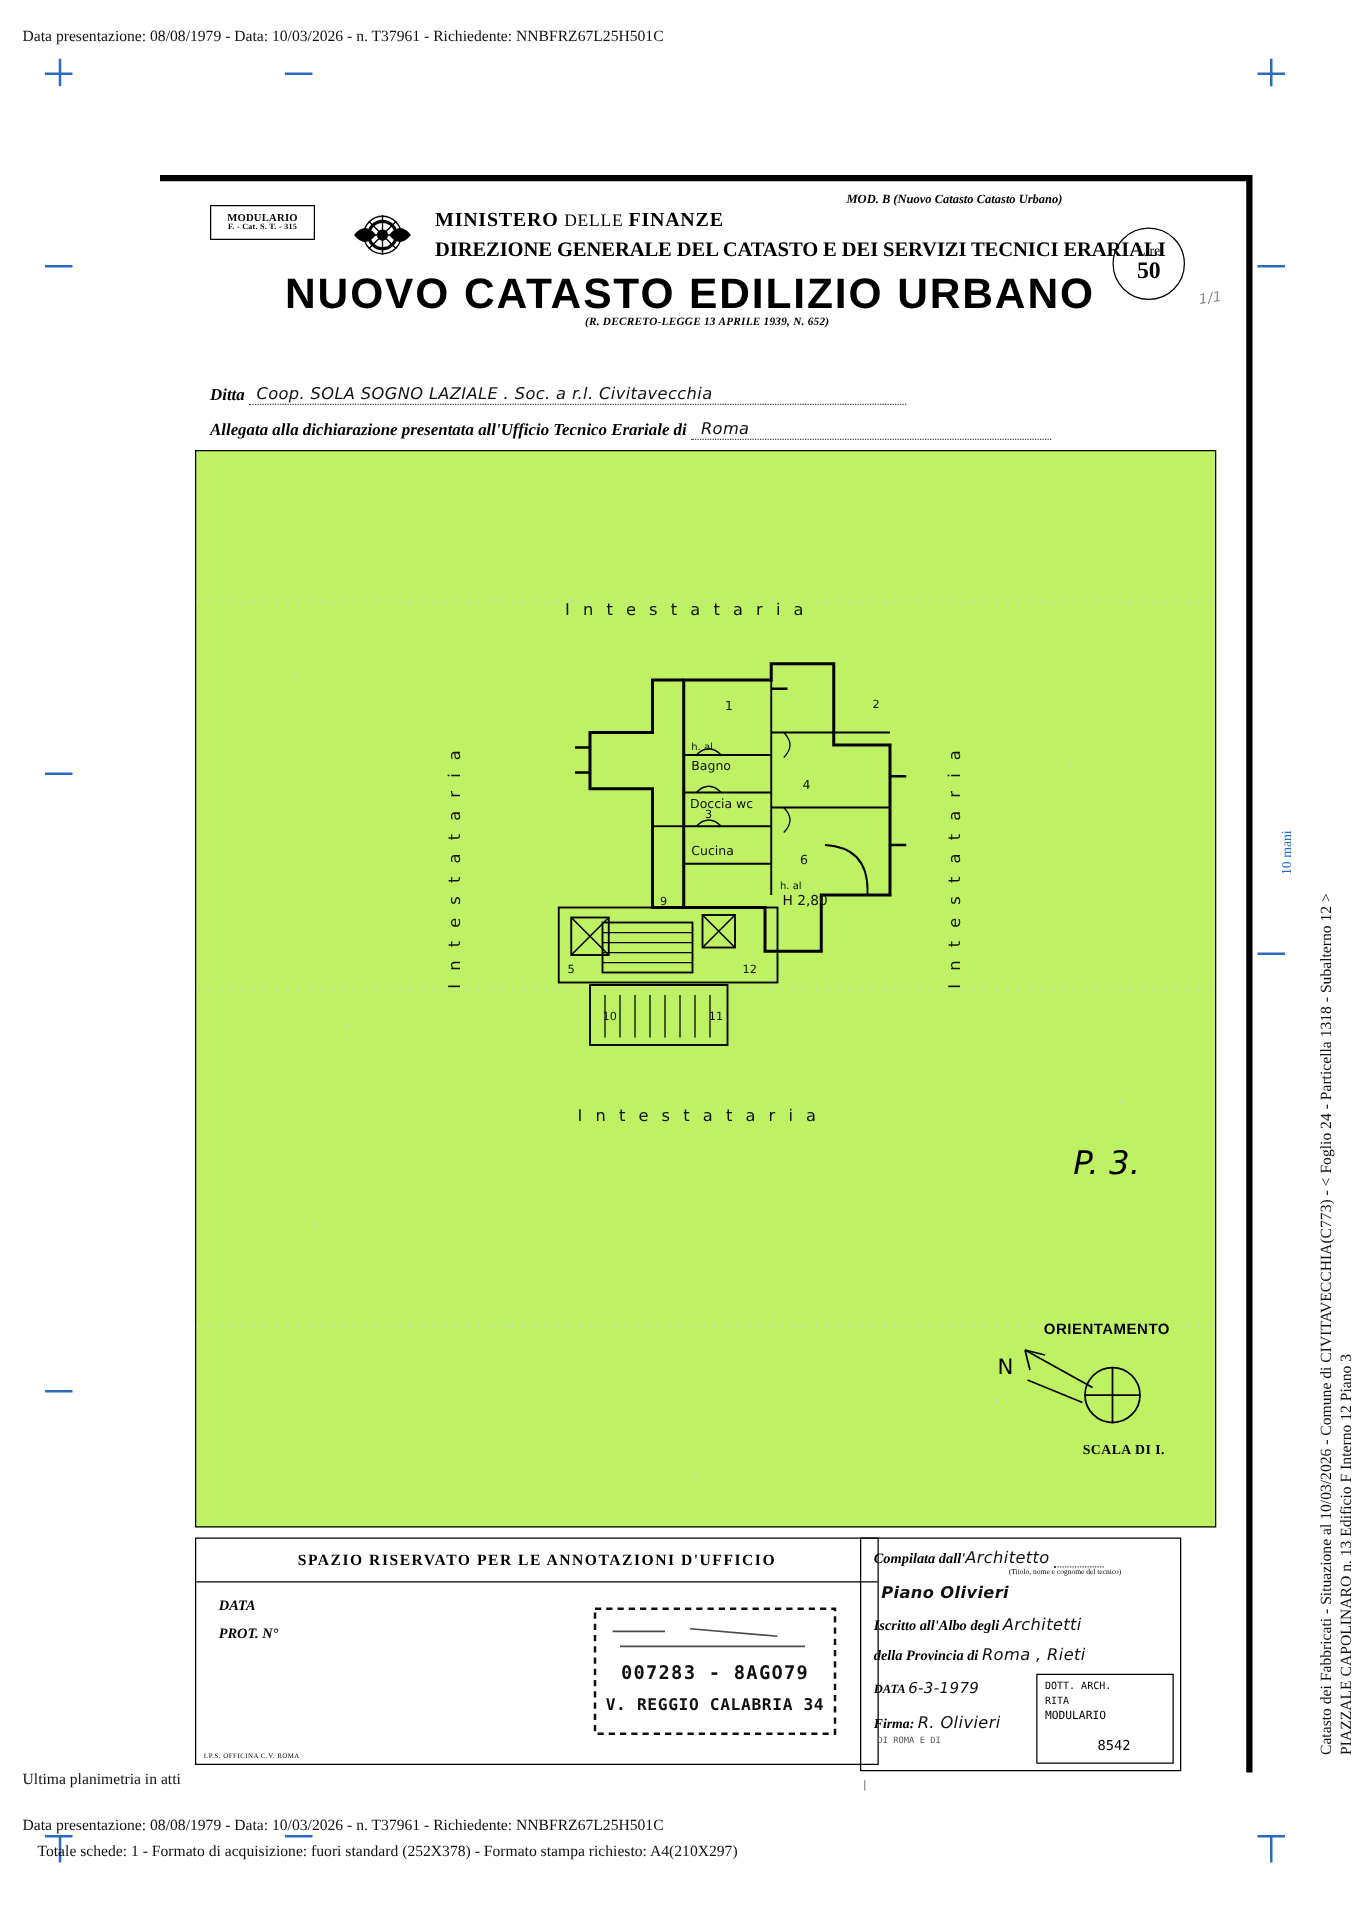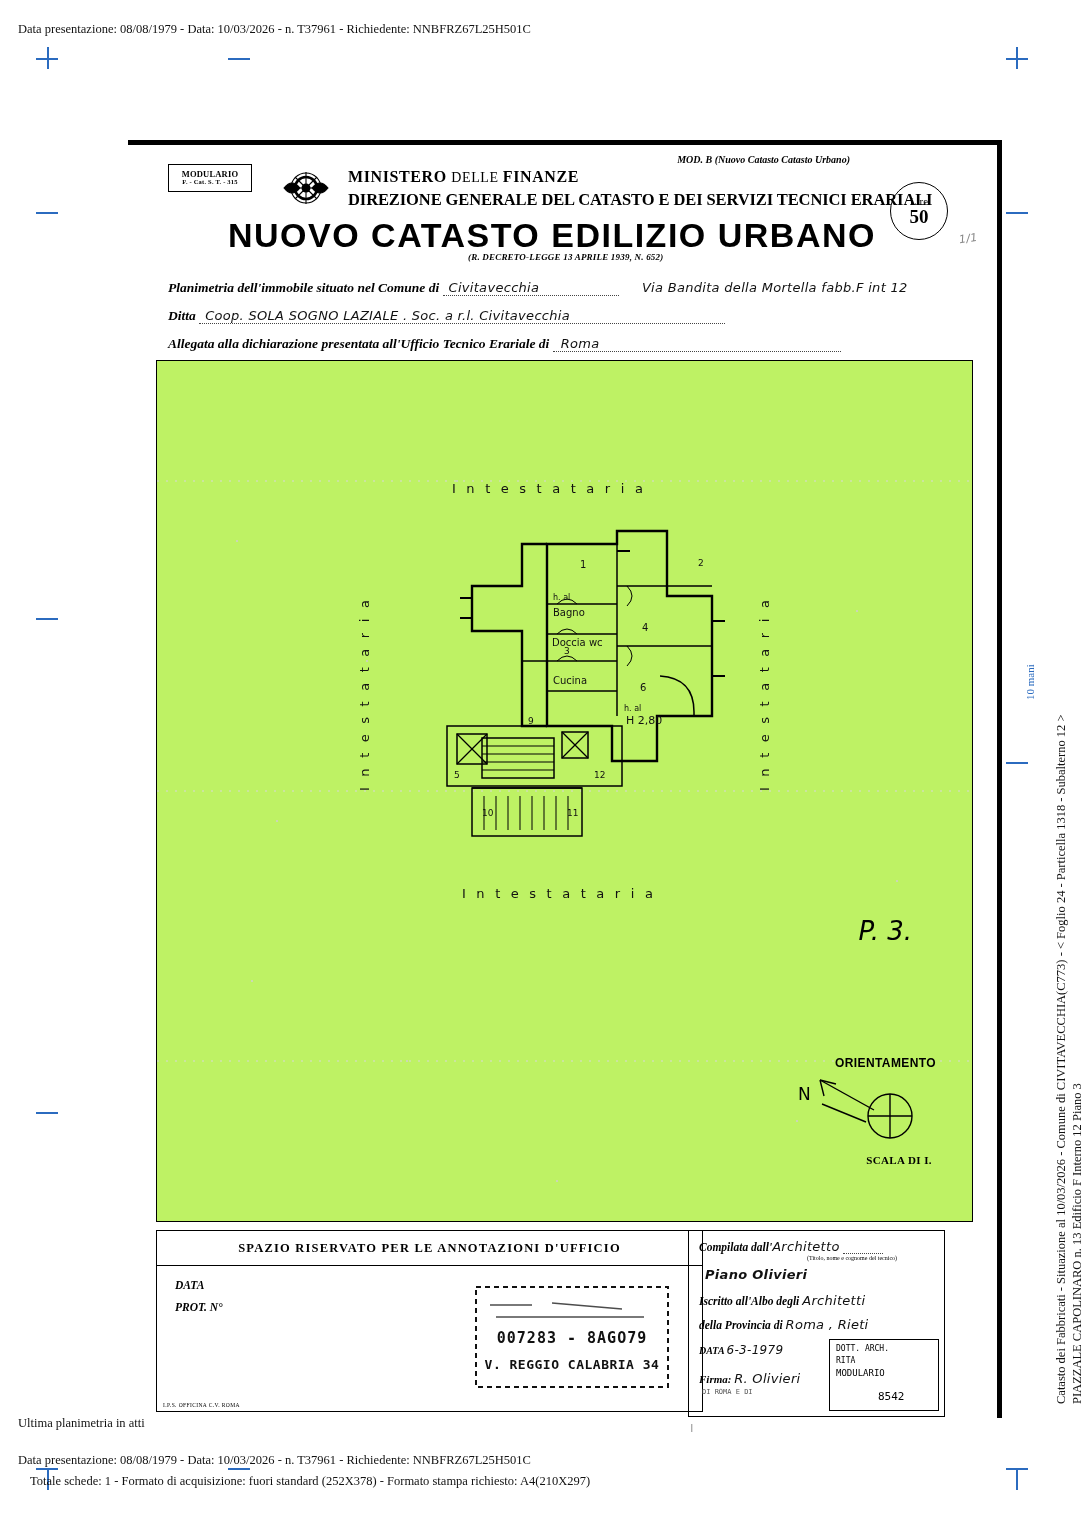--- a/index.html
+++ b/index.html
@@ -198,25 +198,20 @@
   <div class="bigtitle">NUOVO CATASTO EDILIZIO URBANO</div>
   <div class="decreto">(R. DECRETO-LEGGE 13 APRILE 1939, N. 652)</div>
 
   <div class="lire">
     <span class="a">Lire</span>
     <span class="b">50</span>
   </div>
 
   <div class="abs hand" style="right:22px;top:92px;font-size:11px;color:#888;transform:rotate(-8deg);">1/1</div>
 
-  <div class="formline" style="left:40px;top:140px;">
-    <span>Planimetria dell'immobile situato nel Comune di</span>
-    <span class="hand dots" style="width:170px;padding-left:6px;">Civitavecchia</span>
-    <span class="hand" style="padding-left:20px;">Via Bandita della Mortella  fabb.F int 12</span>
-  </div>
 
   <div class="formline" style="left:40px;top:168px;">
     <span>Ditta</span>
     <span class="hand dots" style="width:520px;padding-left:6px;">Coop. SOLA SOGNO LAZIALE . Soc. a r.l.   Civitavecchia</span>
   </div>
 
   <div class="formline" style="left:40px;top:196px;">
     <span>Allegata alla dichiarazione presentata all'Ufficio Tecnico Erariale di</span>
     <span class="hand dots" style="width:280px;padding-left:8px;">Roma</span>
   </div>

